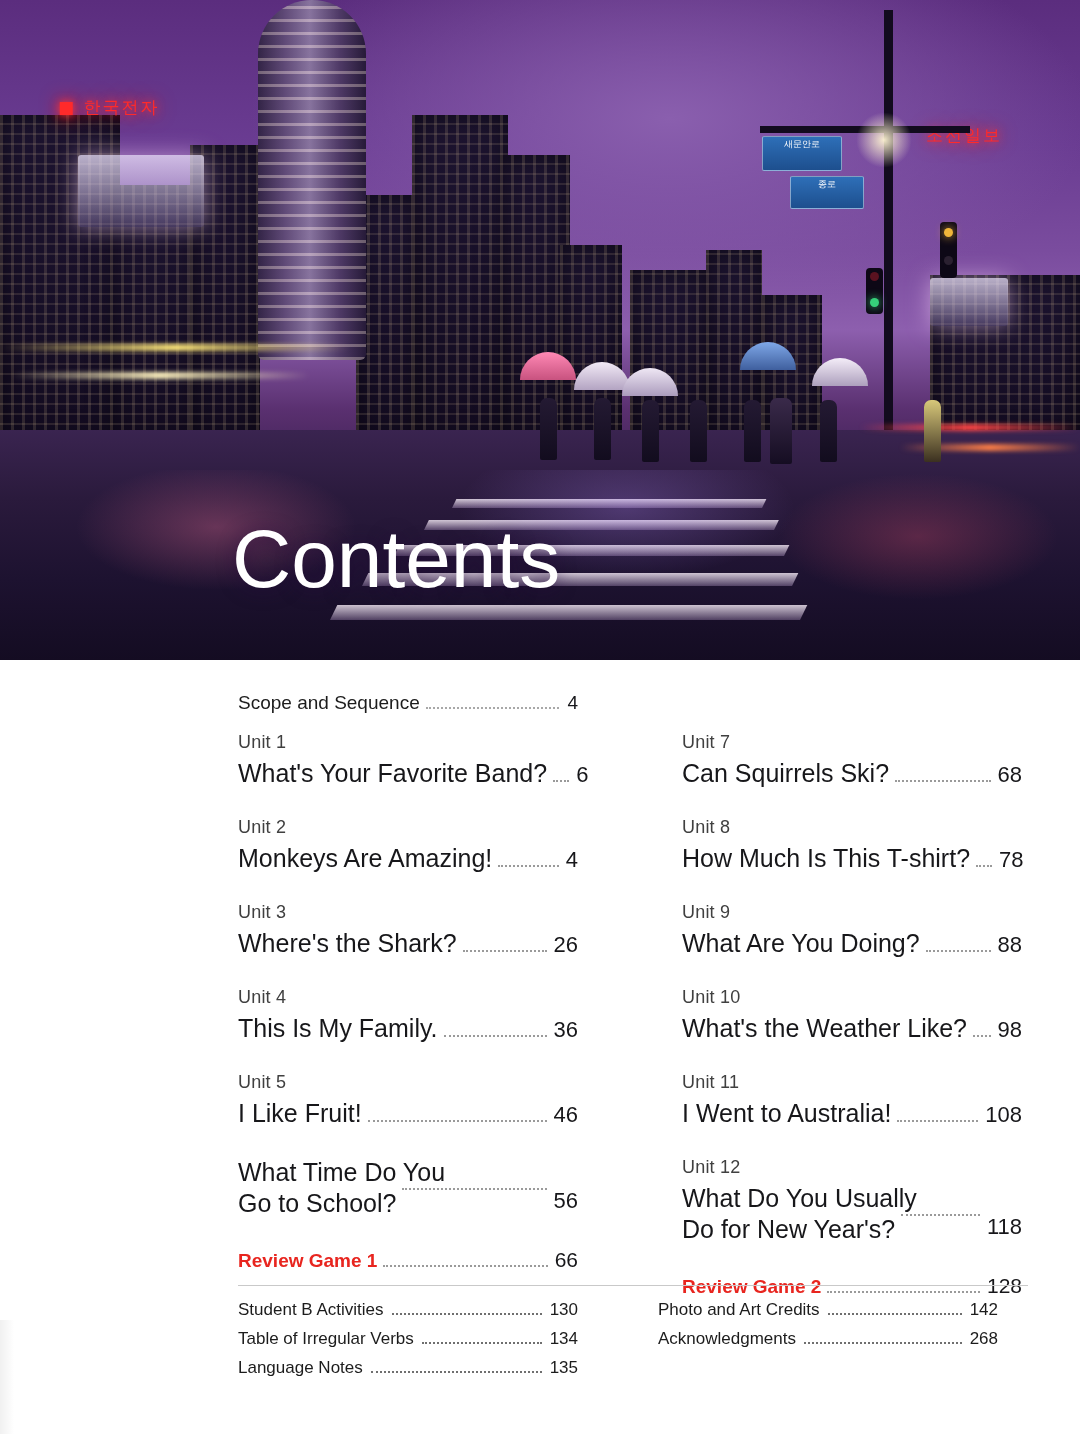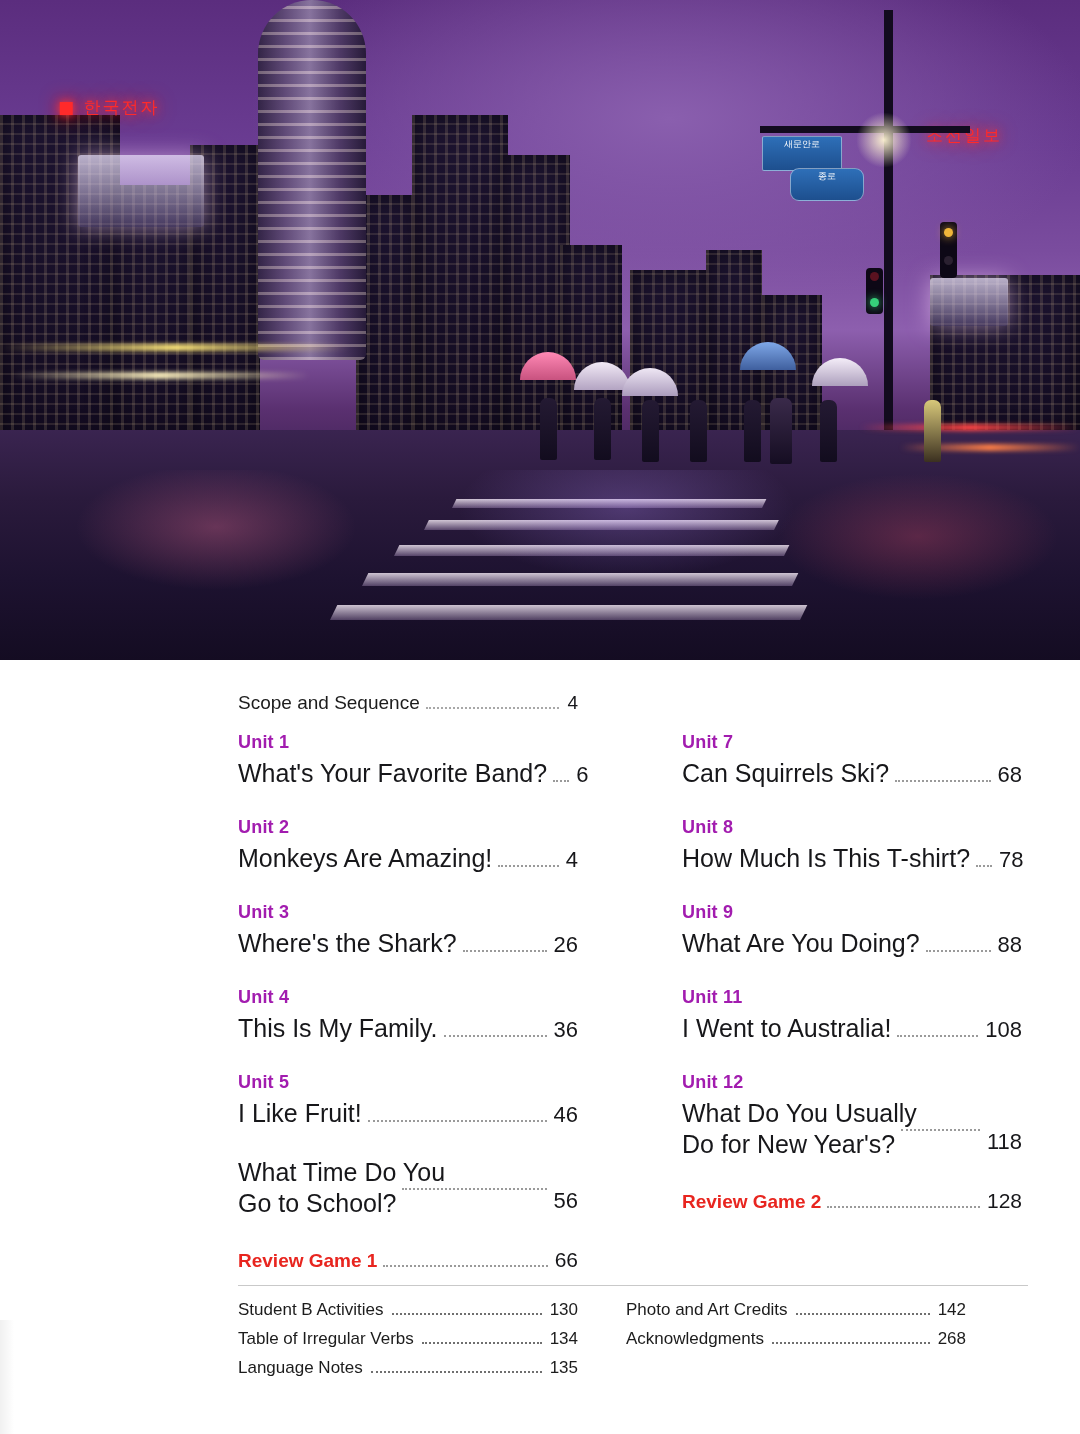--- a/index.html
+++ b/index.html
@@ -184,22 +184,22 @@
     top: 72px;
     left: 238px;
     width: 790px;
     display: flex;
     gap: 104px;
   }
   .col { width: 340px; }
 
   .entry { margin-bottom: 28px; }
   .unit-label {
-    color: #a21caf;
-    font-weight: bold;
+    color: #404040;
+    font-weight: normal;
     font-size: 18px;
     margin-bottom: 5px;
     letter-spacing: .2px;
   }
   .title-row {
     display: flex;
     align-items: baseline;
     font-size: 25px;
     color: #17171a;
     line-height: 1.22;
@@ -238,21 +238,21 @@
     top: 625px;
     border-top: 1px solid #c9c9c9;
   }
 
   .backmatter {
     position: absolute;
     top: 640px;
     left: 238px;
     width: 790px;
     display: flex;
-    gap: 48px;
+    gap: 80px;
     font-size: 17px;
     color: #1c1c1c;
   }
   .bm-col { width: 340px; }
   .bm-row { display: flex; align-items: baseline; margin-bottom: 9px; }
   .bm-dots {
     flex: 1;
     border-bottom: 2px dotted #6f6f6f;
     margin: 0 8px 5px 8px;
     min-width: 14px;
@@ -285,21 +285,21 @@
   <div class="tower"></div>
 
   <div class="billboard" style="left:78px; top:155px; width:126px; height:72px;"></div>
   <div class="billboard" style="left:930px; top:278px; width:78px; height:48px;"></div>
   <div class="neon-red" style="left:58px; top:96px;text-align:center;">■ 한국전자</div>
   <div class="neon-red" style="left:926px; top:124px;">조선일보</div>
 
   <div class="signpost" style="left:884px; top:10px; width:9px; height:450px;"></div>
   <div class="signpost" style="left:760px; top:126px; width:210px; height:7px;"></div>
   <div class="signplate" style="left:762px; top:136px; width:78px; height:30px;">새문안로</div>
-  <div class="signplate" style="left:790px; top:168px; width:72px; height:28px;border-radius:9px;">종로</div>
+  <div class="signplate" style="left:790px; top:176px; width:72px; height:28px;">종로</div>
   <div class="trafficlight" style="left:866px; top:268px;">
     <div class="tl-dot" style="top:4px; background:#5a1220;"></div>
     <div class="tl-dot" style="top:30px; background:#36d07a; box-shadow:0 0 10px #36d07a;"></div>
   </div>
   <div class="trafficlight" style="left:940px; top:222px; height:56px;">
     <div class="tl-dot" style="top:6px; background:#f0b53a; box-shadow:0 0 10px #f0b53a;"></div>
     <div class="tl-dot" style="top:34px; background:#2a2030;"></div>
   </div>
   <div style="position:absolute; left:856px; top:112px; width:56px; height:56px; border-radius:50%; background:radial-gradient(circle, rgba(255,245,210,.95), rgba(255,230,170,0) 70%);"></div>
 
@@ -328,20 +328,21 @@
   <div class="person" style="left:690px; bottom:198px;"></div>
   <div class="umbrella" style="left:740px; top:342px; background:linear-gradient(180deg,#7fa8e8,#3f5f9e);"></div>
   <div class="person" style="left:744px; bottom:198px;"></div>
   <div class="person" style="left:770px; bottom:196px; width:22px; height:66px; background:linear-gradient(180deg,#3a2a4a,#150d22);"></div>
   <div class="umbrella" style="left:812px; top:358px; background:linear-gradient(180deg,#f4edf8,#ada0bd);"></div>
   <div class="person" style="left:820px; bottom:198px;"></div>
   <div class="person" style="left:924px; bottom:198px; background:linear-gradient(180deg,#d8c87a,#3b3020);"></div>
 
   <div class="reflect"></div>
 
+  <div class="hero-title">Contents</div>
 </div>
 
 <div class="sheet">
   <div class="page-edge"></div>
 
   <div class="scope-row">
     <span>Scope and Sequence</span>
     <span class="dots sm"></span>
     <span class="pg" style="font-size:19px;">4</span>
   </div>
@@ -435,20 +436,28 @@
 
       <div class="entry">
         <div class="unit-label">Unit 9</div>
         <div class="title-row">
           <span class="title-txt">What Are You Doing?</span>
           <span class="dots"></span>
           <span class="pg">88</span>
         </div>
       </div>
 
+      <div class="entry">
+        <div class="unit-label">Unit 10</div>
+        <div class="title-row">
+          <span class="title-txt">What's the Weather Like?</span>
+          <span class="dots"></span>
+          <span class="pg">98</span>
+        </div>
+      </div>
 
       <div class="entry">
         <div class="unit-label">Unit 11</div>
         <div class="title-row">
           <span class="title-txt">I Went to Australia!</span>
           <span class="dots"></span>
           <span class="pg">108</span>
         </div>
       </div>
 

